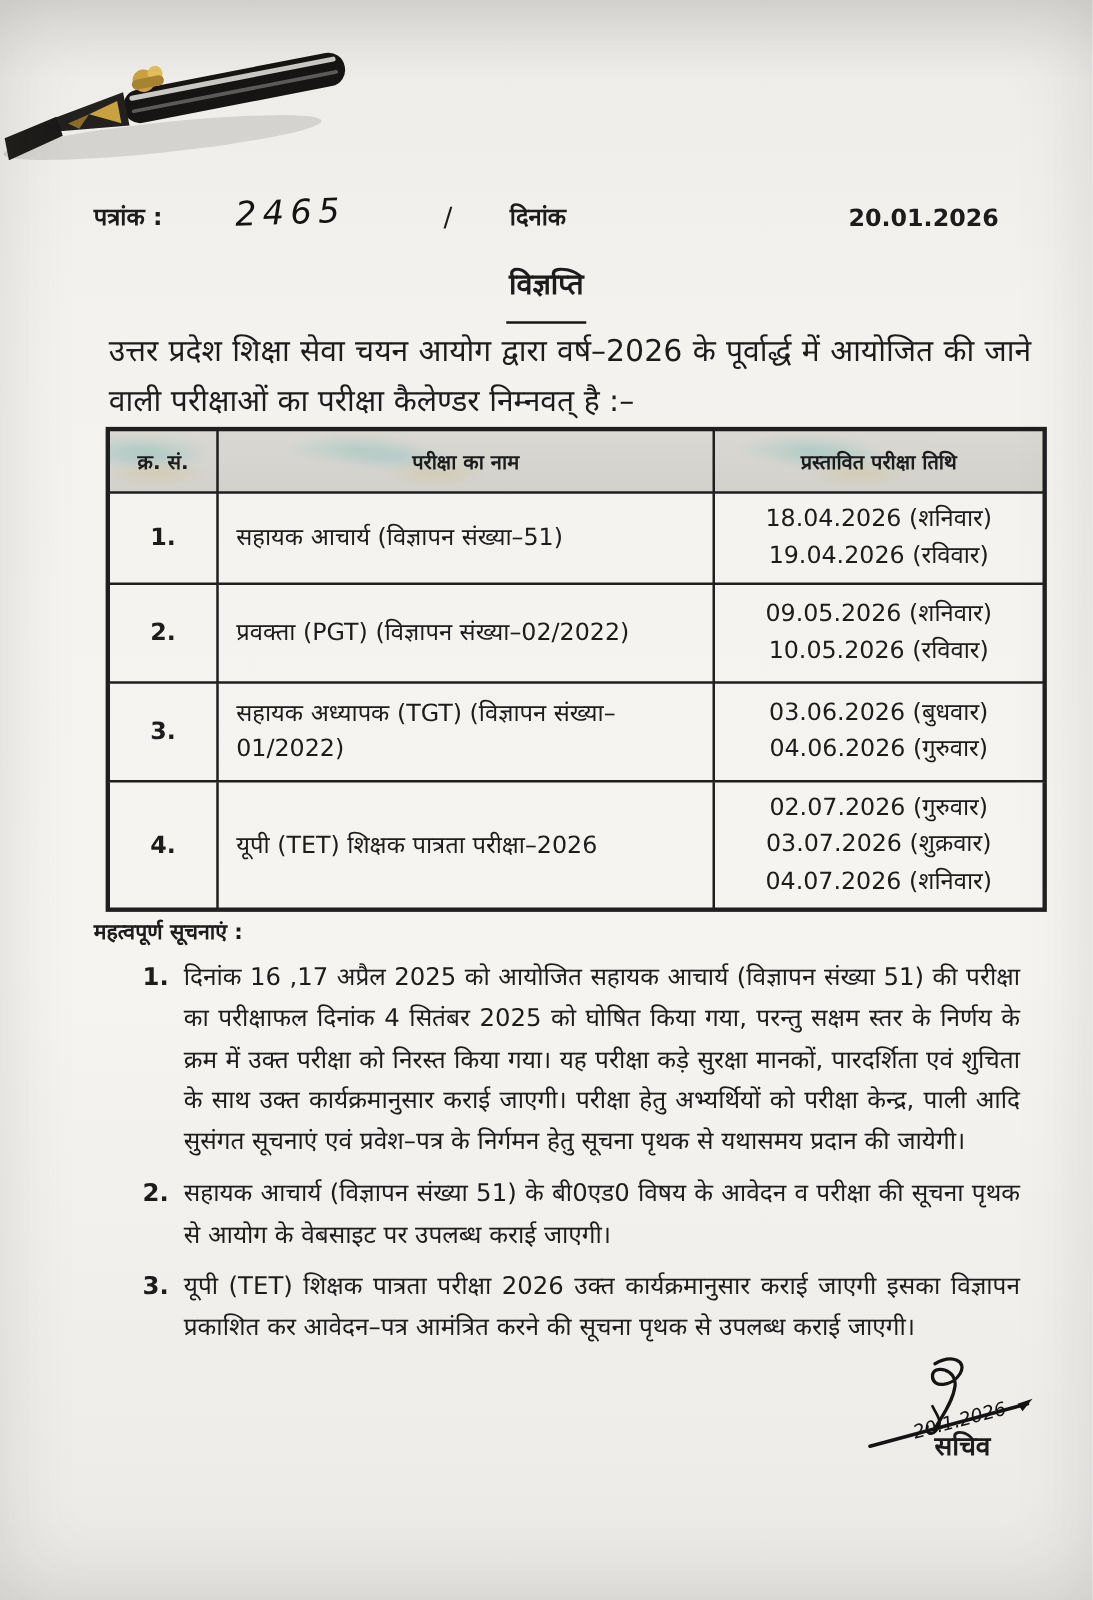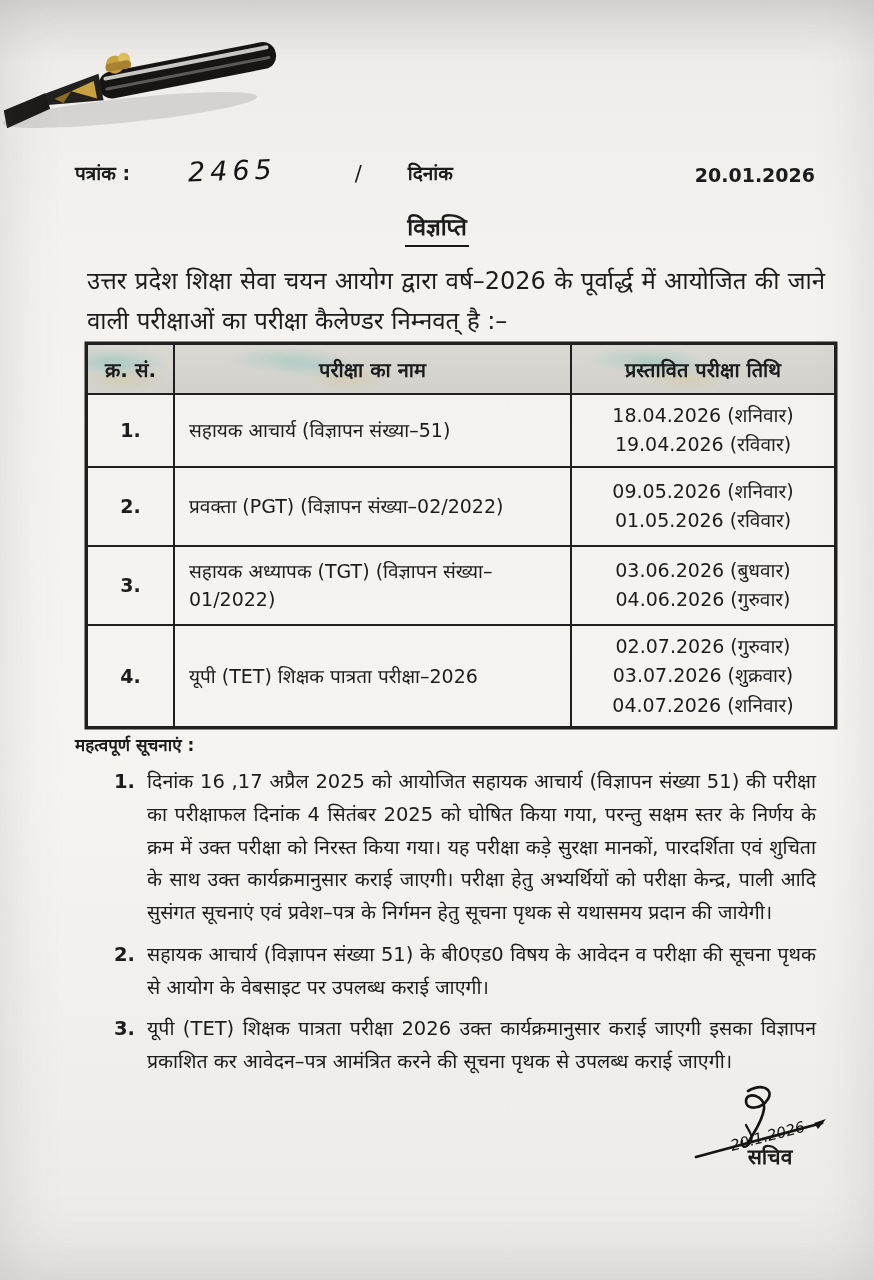--- a/index.html
+++ b/index.html
@@ -32,48 +32,48 @@
     font-size:19px;font-weight:bold;display:flex;align-items:flex-end;
   }
   .letter-label{flex:0 0 auto;}
   .handwritten-no{
     flex:0 0 auto;margin-left:58px;font-size:27px;font-weight:normal;
     font-style:italic;letter-spacing:5px;transform:rotate(-2deg);color:#141414;
   }
   .slash{flex:0 0 auto;margin-left:78px;font-weight:normal;font-size:21px;}
   .ref-text{flex:0 0 auto;margin-left:40px;}
   .date-label{flex:0 0 auto;margin-left:46px;}
-  .date-value{flex:0 0 auto;margin-left:auto;margin-right:0;}
+  .date-value{flex:0 0 auto;margin-left:auto;margin-right:16px;}
 
   .notice-title{
     position:absolute;left:0;top:210px;width:874px;text-align:center;
     font-size:23px;font-weight:bold;
   }
-  .notice-title span{border-bottom:2px solid #171717;padding:0 2px 5px;}
+  .notice-title span{border-bottom:2px solid #171717;padding:0 2px 16px;}
 
   .intro{
     position:absolute;left:87px;top:262px;width:738px;margin:0;
     font-size:24px;line-height:1.65;text-align:justify;
   }
 
   
   table.calendar{
     position:absolute;left:86px;top:343px;width:748px;
     border-collapse:collapse;table-layout:fixed;
     font-size:19px;
   }
   table.calendar col.c1{width:87px;}
   table.calendar col.c2{width:397px;}
   table.calendar col.c3{width:264px;}
   table.calendar th,table.calendar td{
     border:2px solid #1f1f1f;vertical-align:middle;
   }
   table.calendar{border:1px solid #1f1f1f;box-shadow:0 0 0 1.5px #1f1f1f;}
   thead th{
-    height:46px;font-size:20px;font-weight:bold;text-align:center;
+    height:46px;font-size:16px;font-weight:bold;text-align:center;
     background:
       radial-gradient(ellipse 80px 18px at 28% 30%, rgba(120,190,175,.35), rgba(120,190,175,0) 70%),
       radial-gradient(ellipse 60px 16px at 44% 70%, rgba(205,190,120,.30), rgba(205,190,120,0) 70%),
       radial-gradient(ellipse 70px 16px at 36% 45%, rgba(110,180,190,.25), rgba(110,180,190,0) 70%),
       linear-gradient(180deg,#d9d8d3,#d2d1cc);
   }
   td.sno{text-align:center;font-weight:bold;}
   td.exam{padding:6px 12px 6px 14px;line-height:1.5;}
   td.dates{text-align:center;line-height:1.55;padding:6px 4px;}
   tr.r1{height:72px;} tr.r2{height:79px;} tr.r3{height:79px;} tr.r4{height:88px;}
@@ -159,21 +159,21 @@
         <td class="dates">
           <div>18.04.2026 (शनिवार)</div>
           <div>19.04.2026 (रविवार)</div>
         </td>
       </tr>
       <tr class="r2">
         <td class="sno">2.</td>
         <td class="exam">प्रवक्ता (PGT) (विज्ञापन संख्या–02/2022)</td>
         <td class="dates">
           <div>09.05.2026 (शनिवार)</div>
-          <div>01.05.2026 (रविवार)</div>
+          <div>10.05.2026 (रविवार)</div>
         </td>
       </tr>
       <tr class="r3">
         <td class="sno">3.</td>
         <td class="exam">सहायक अध्यापक (TGT) (विज्ञापन संख्या–01/2022)</td>
         <td class="dates">
           <div>03.06.2026 (बुधवार)</div>
           <div>04.06.2026 (गुरुवार)</div>
         </td>
       </tr>

